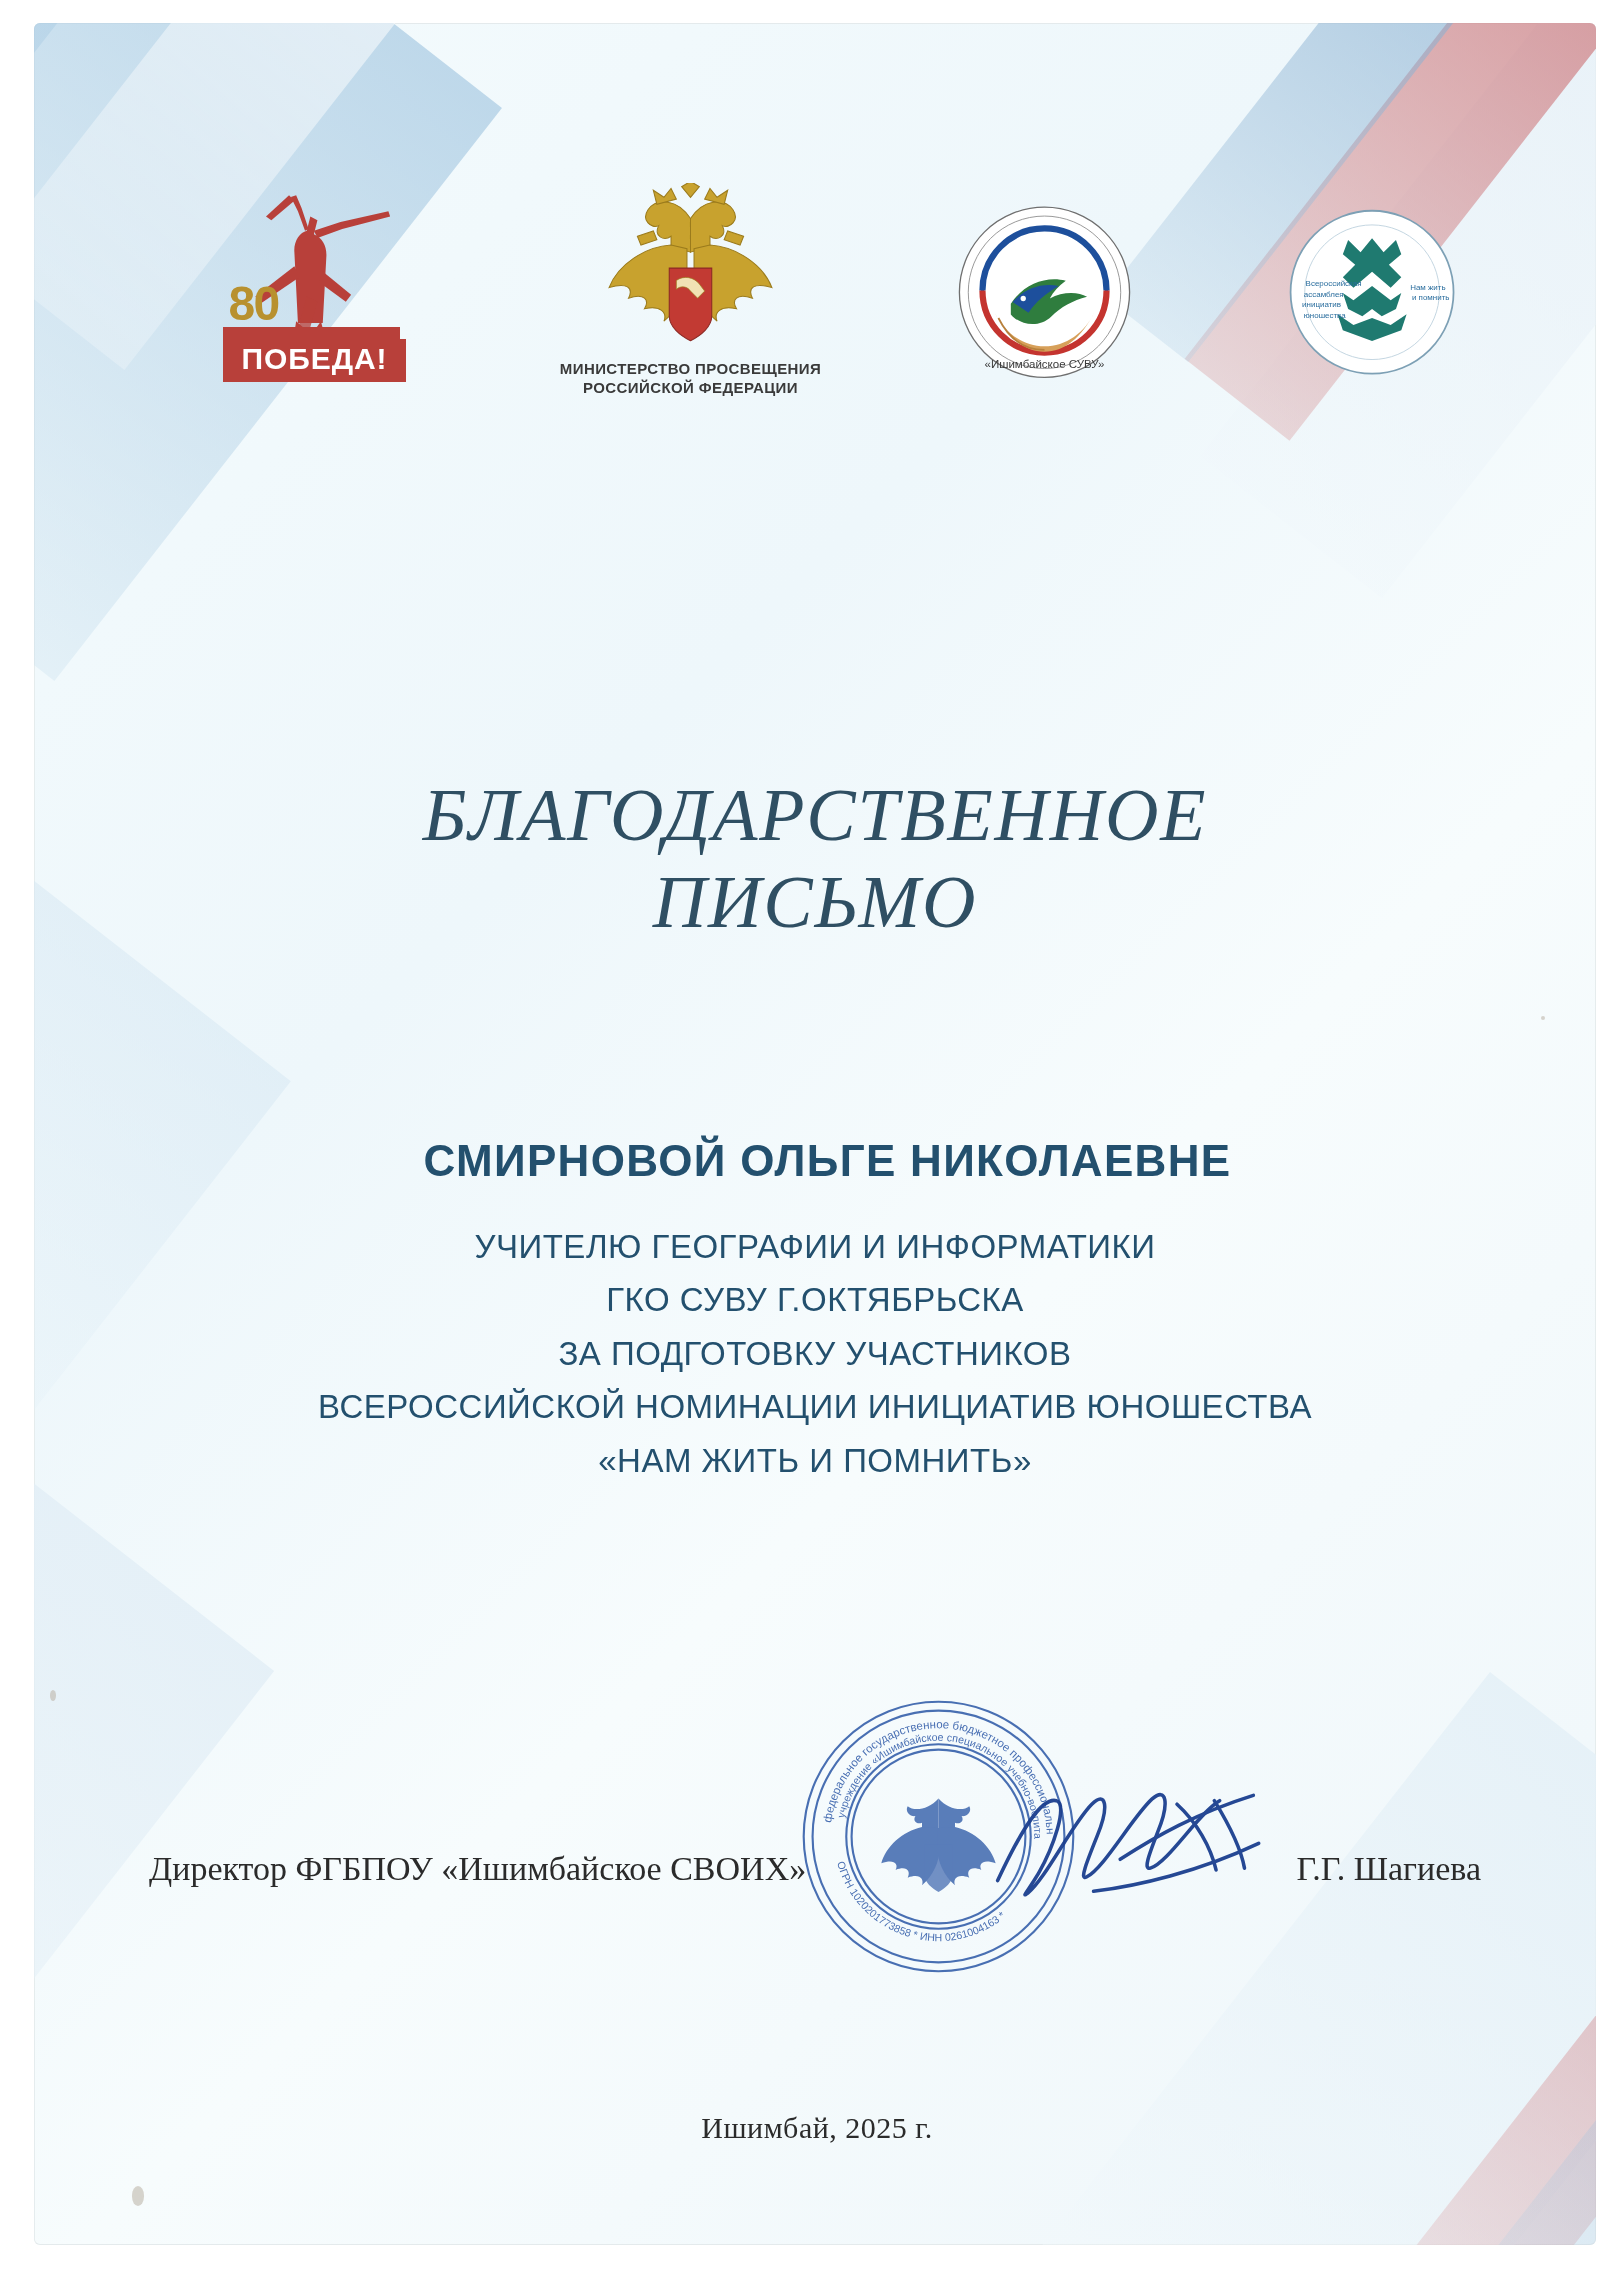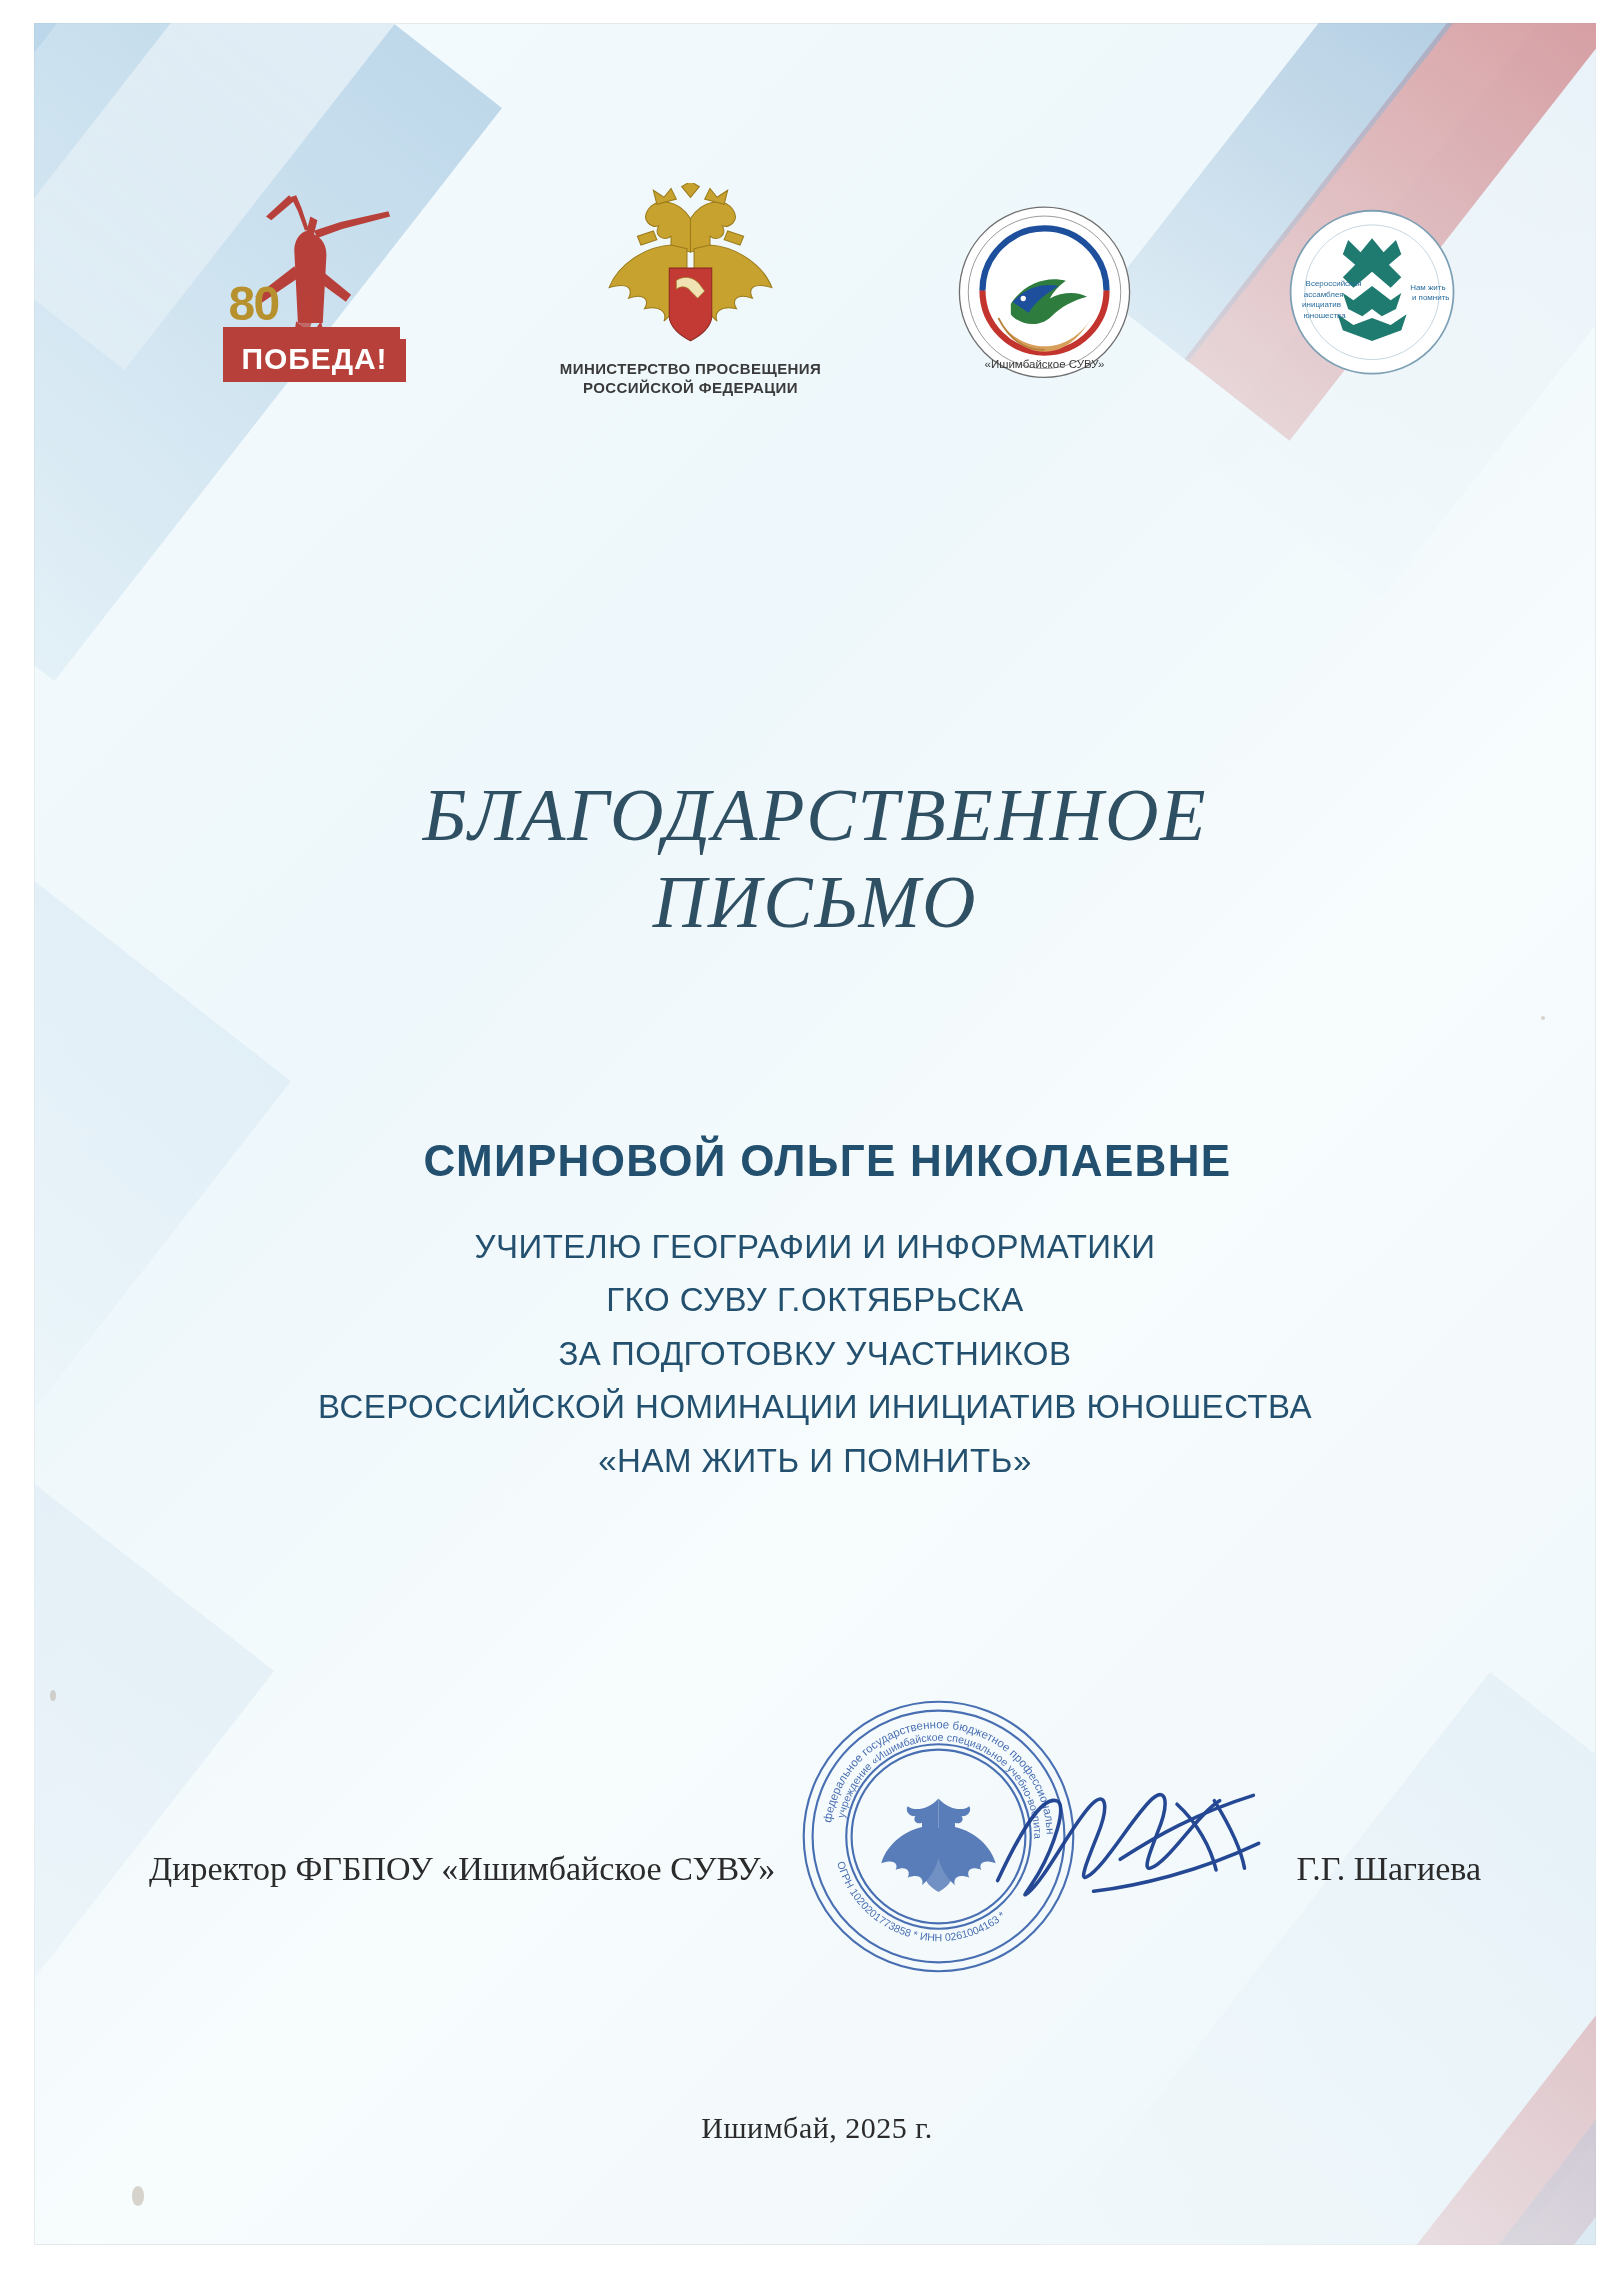--- a/index.html
+++ b/index.html
@@ -22,20 +22,21 @@
   .sheet {
     position: absolute;
     left: 34px;
     top: 23px;
     width: 1562px;
     height: 2222px;
     background:
       linear-gradient(135deg, #f4fbfd 0%, #eef7fb 35%, #f7fcfd 60%, #eef6fa 100%);
     box-shadow: 0 0 0 0.9px #e4eaec inset;
     overflow: hidden;
+    border-radius: 6px;
   }
   
   .ribbon {
     position: absolute;
     transform-origin: top left;
     pointer-events: none;
   }
   .rb-top-blue {
     left: -231px; top: -461px;
     width: 887px; height: 727px;
@@ -406,21 +407,21 @@
       <g fill="none" stroke="#1b3f8f" stroke-width="4" stroke-linecap="round">
         <path d="M12 120 C40 60 62 26 78 30 C92 34 74 84 58 112 C46 132 38 140 46 134 C66 118 96 56 118 34 C134 18 138 36 124 70 C112 100 104 120 112 116 C132 106 164 48 186 28 C202 14 206 32 192 66 C182 92 176 108 184 106 C204 100 238 44 262 30"></path>
         <path d="M150 96 C190 70 236 44 300 24"></path>
         <path d="M214 34 C236 54 252 82 258 108"></path>
         <path d="M256 30 C272 56 286 84 290 106"></path>
         <path d="M120 132 C170 126 238 110 306 78"></path>
       </g>
     </svg>
 
     <div class="sig-line">
-      <span>Директор ФГБПОУ «Ишимбайское СУВУ»</span>
+      <span>Директор ФГБПОУ «Ишимбайское СВОИХ»</span>
       <span>Г.Г. Шагиева</span>
     </div>
 
     <div class="place-date">Ишимбай, 2025 г.</div>
 
   </div>
 </div>
 
 
 </body></html>

